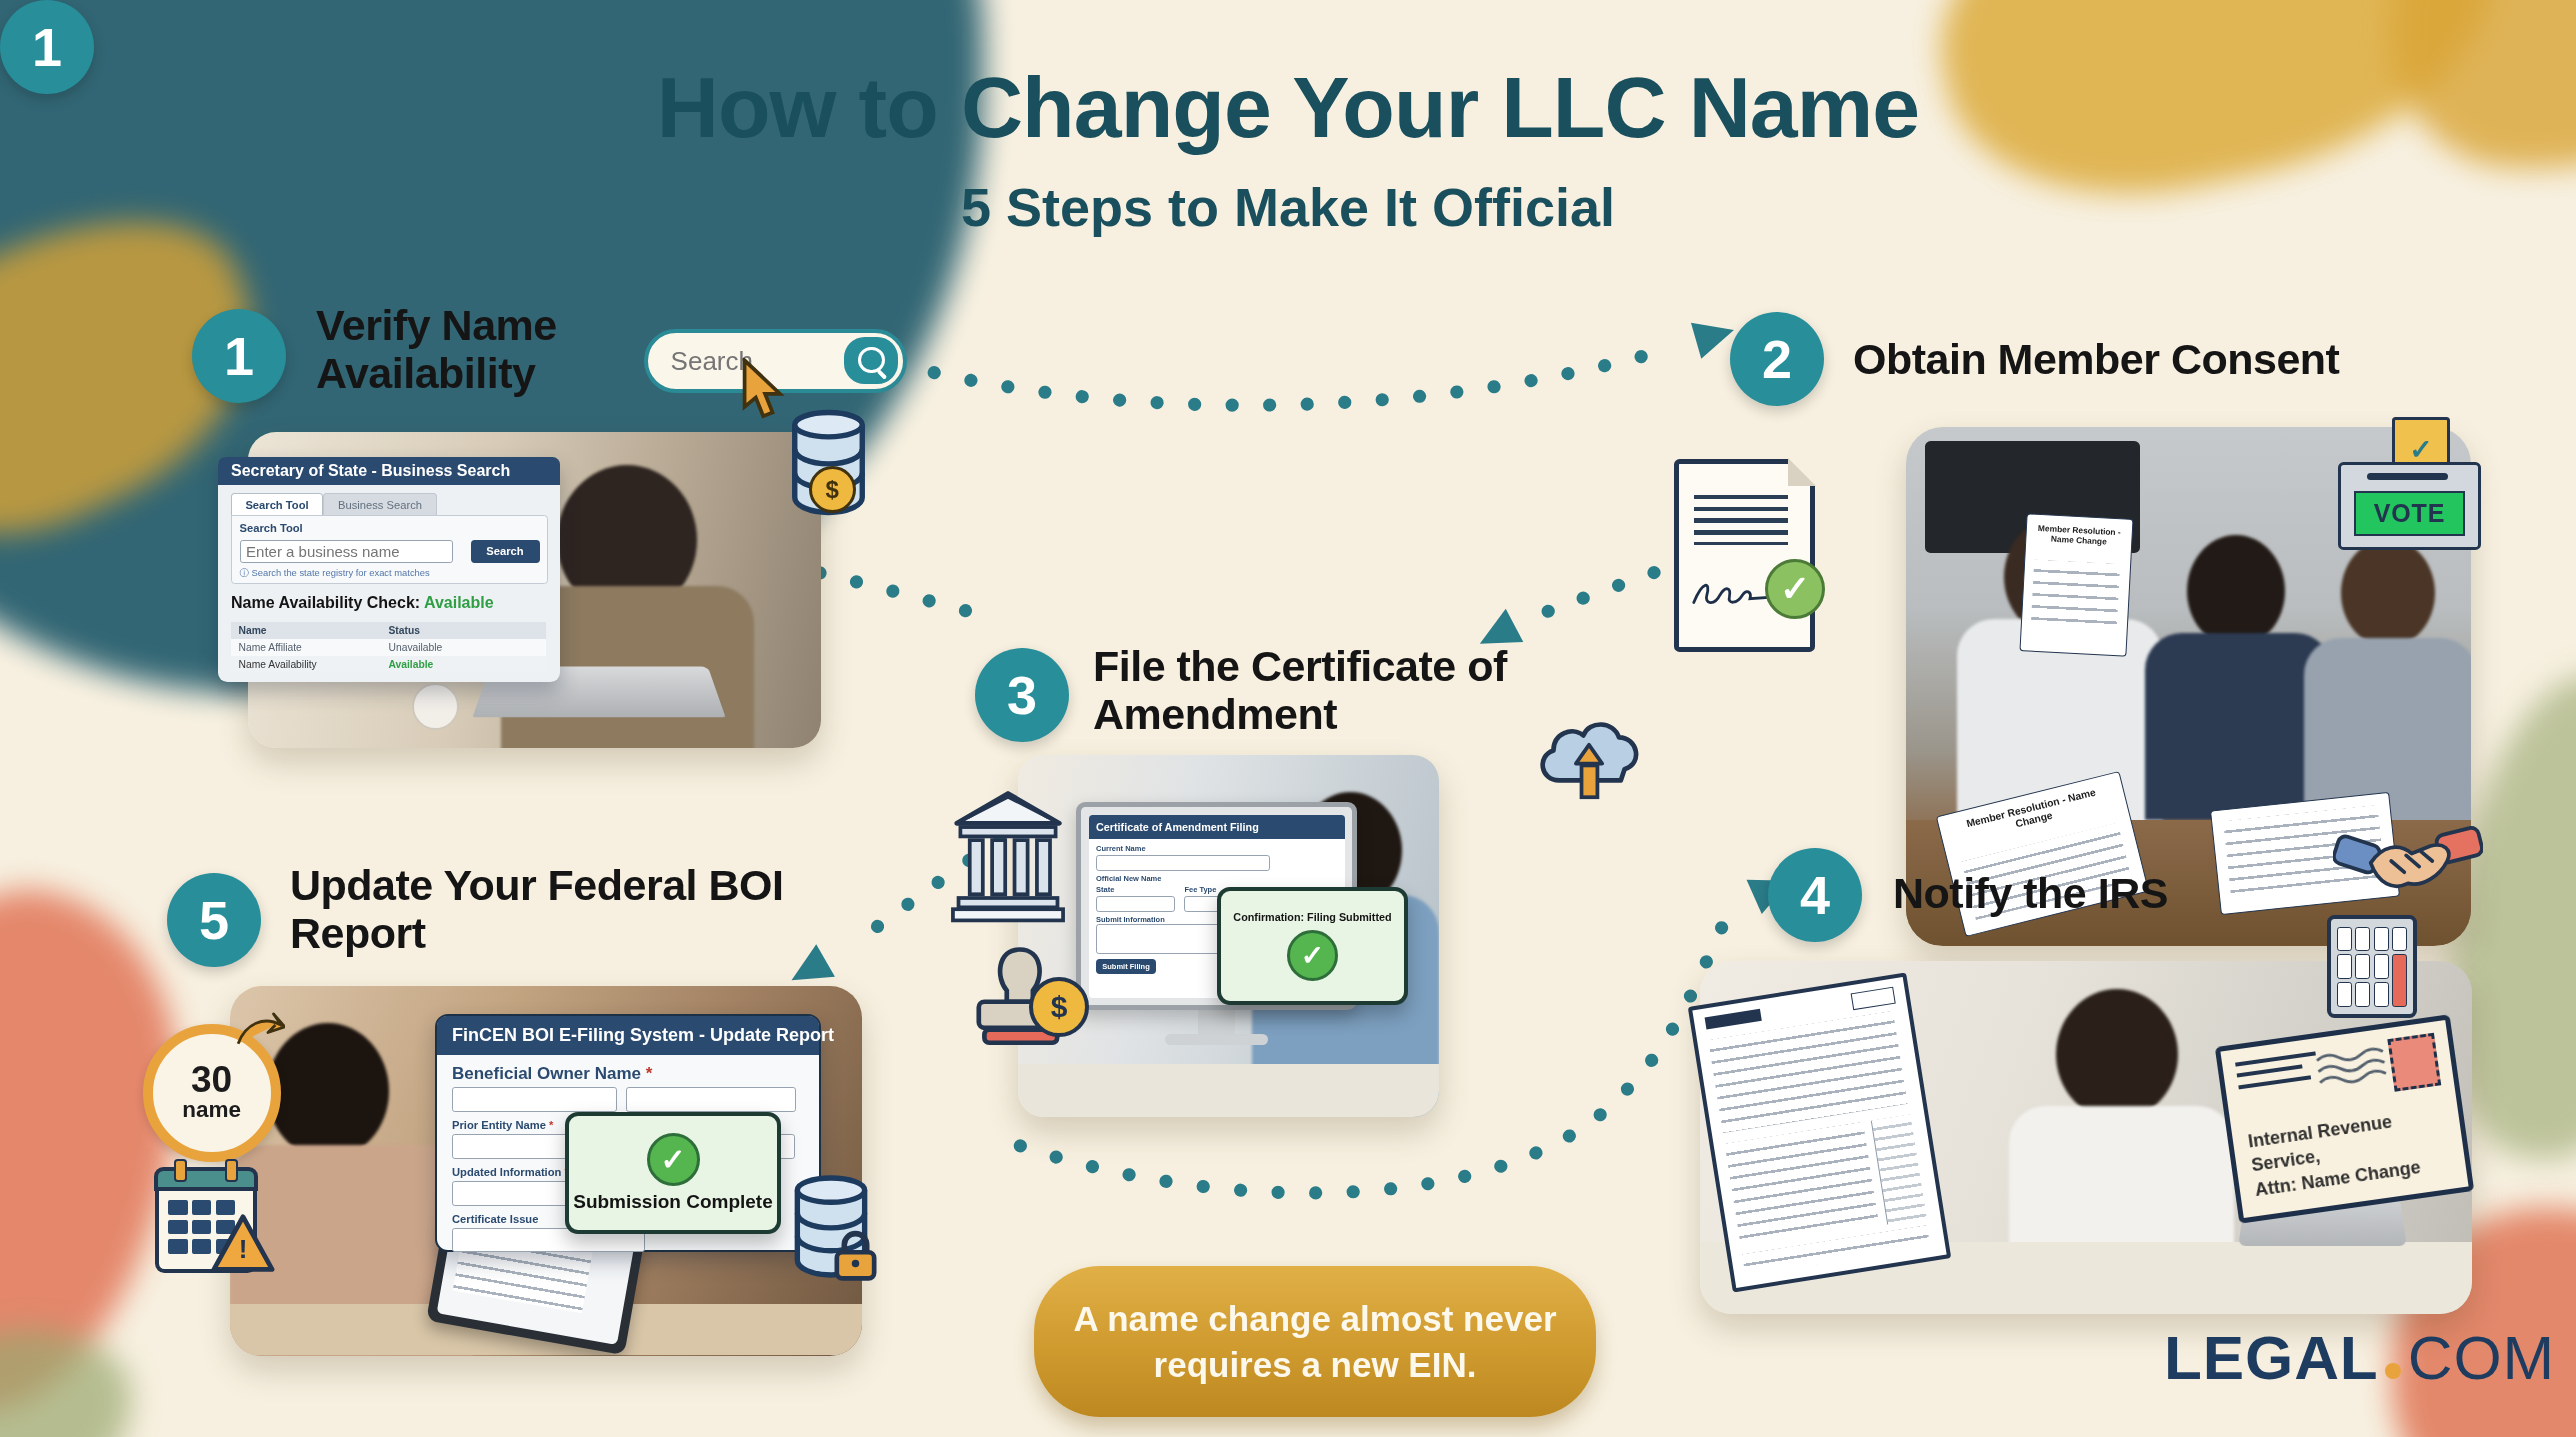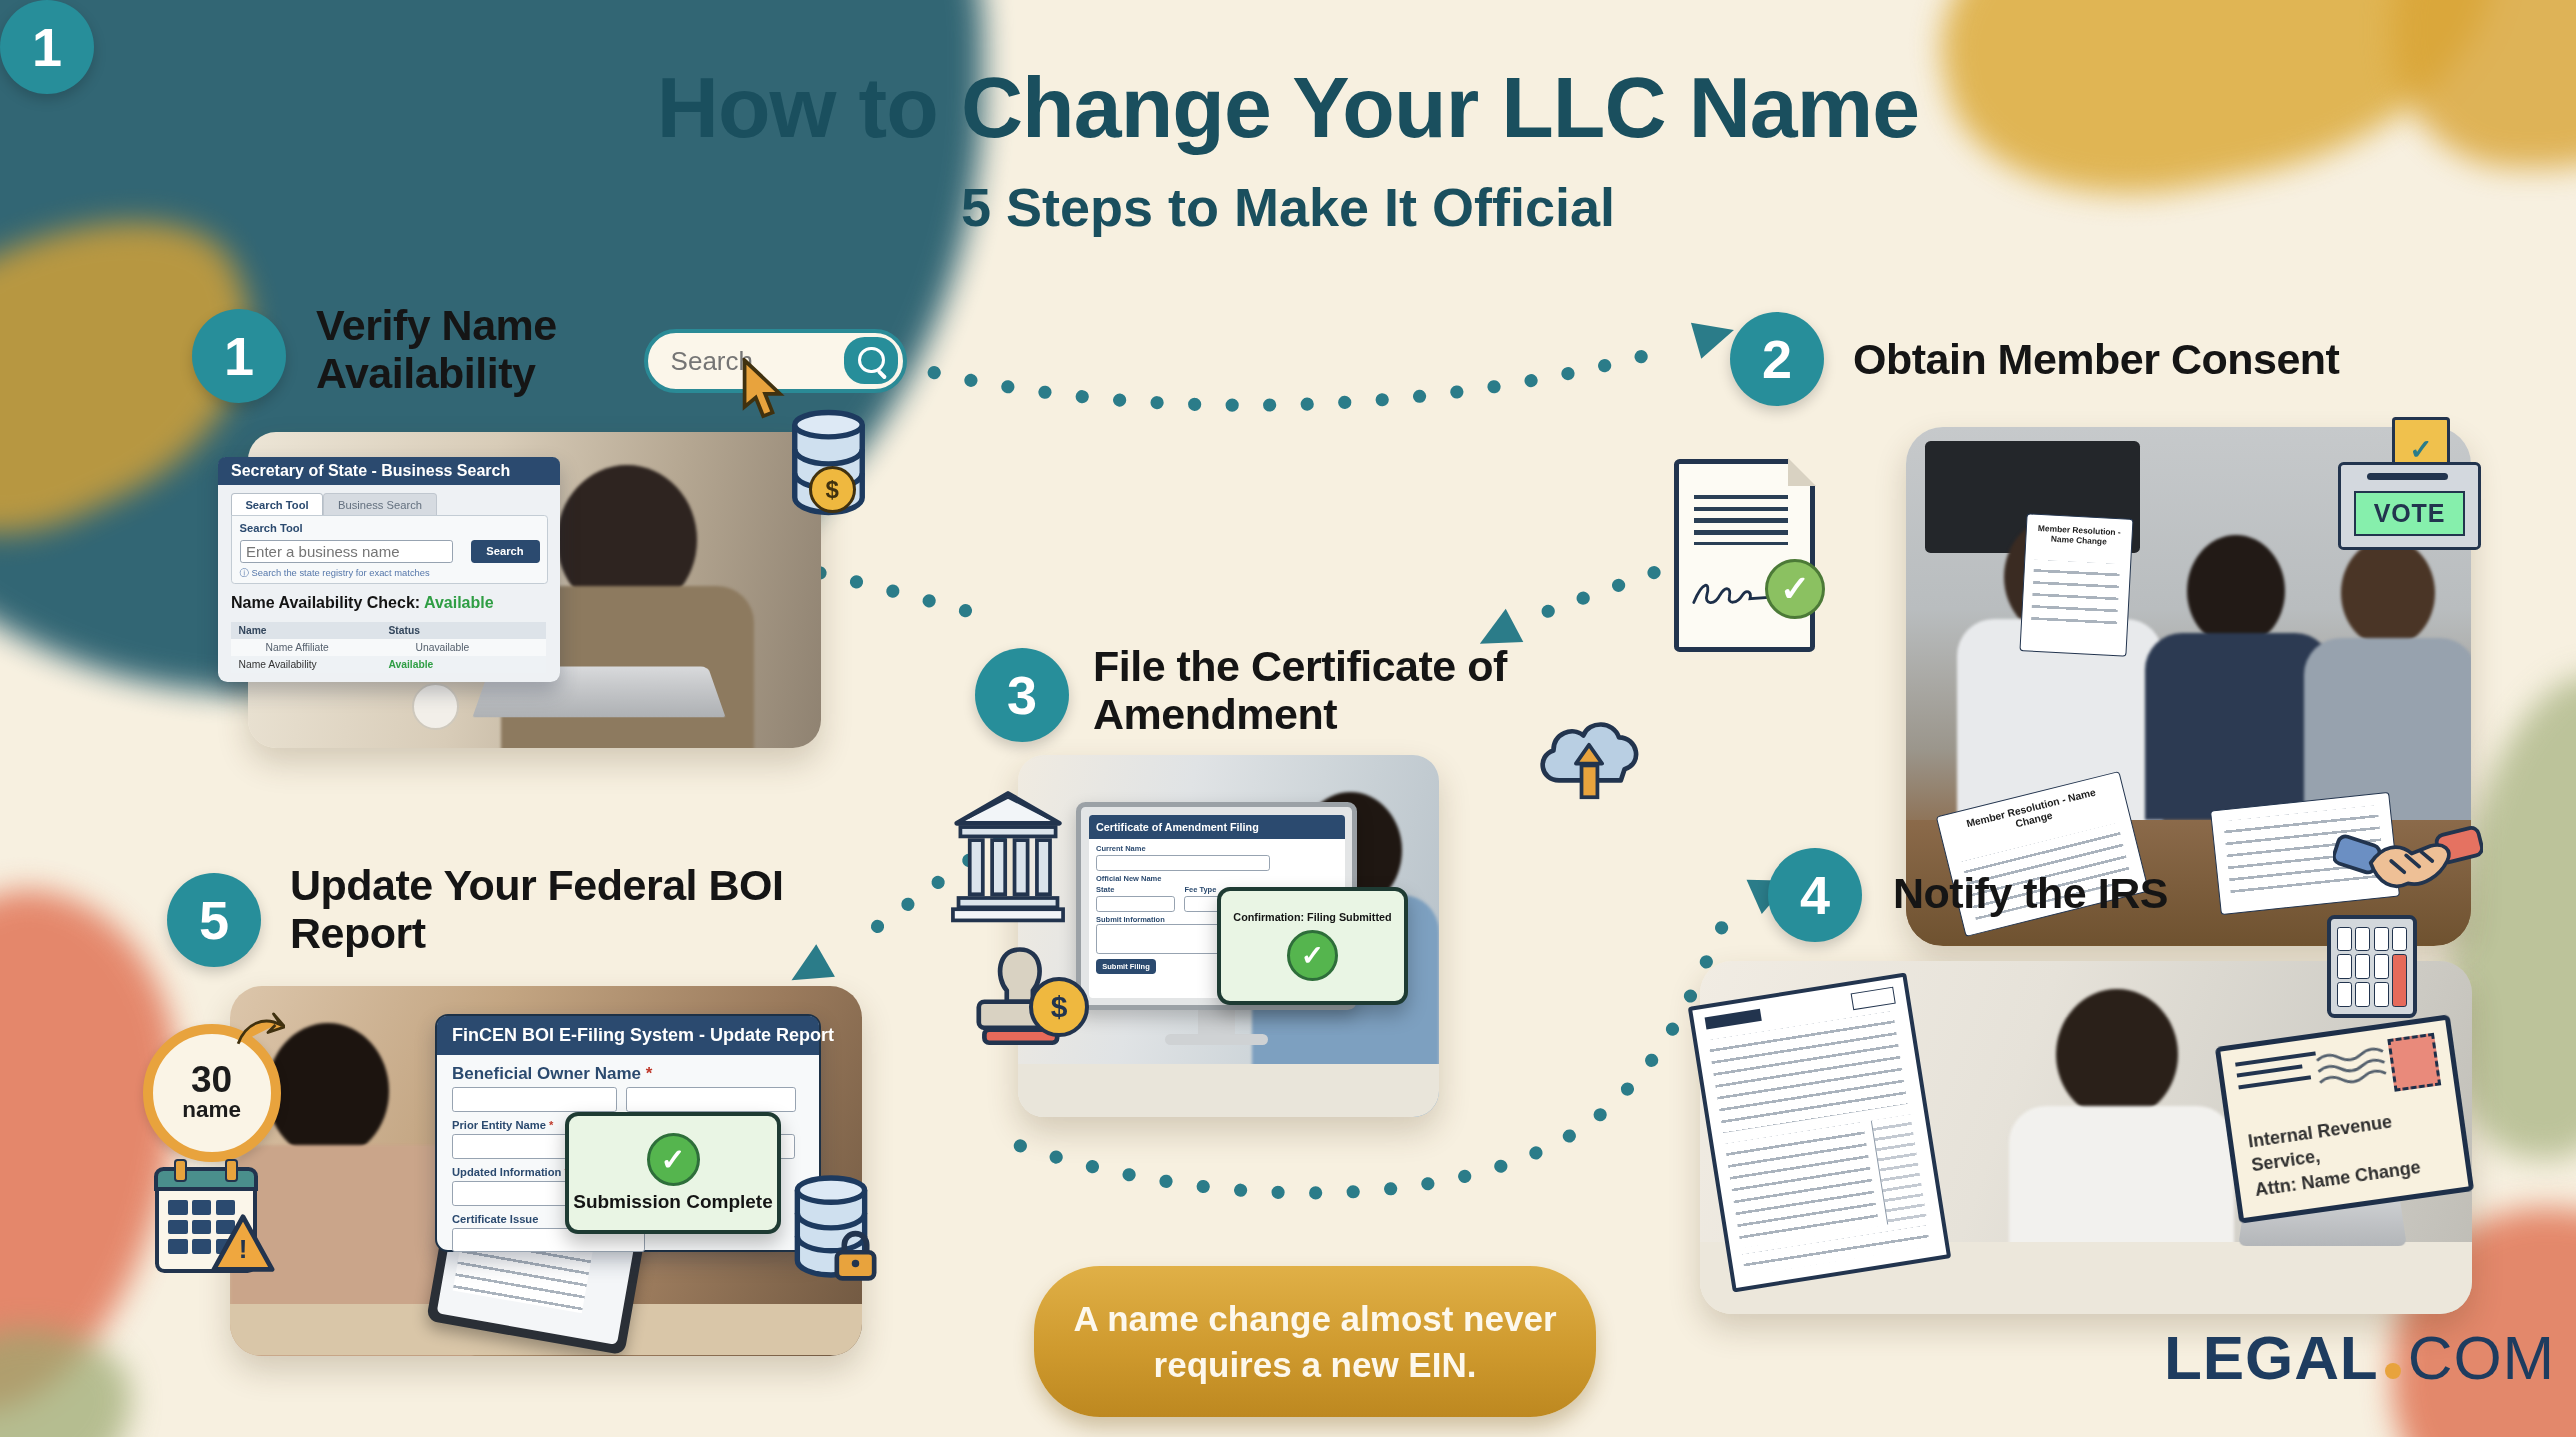--- a/index.html
+++ b/index.html
@@ -139,21 +139,21 @@
     <div class="abs" style="left:13px;top:137px;font-size:16px;font-weight:800;color:#141414;">
       <span>Name Availability Check:</span>
       <span style="color:#2f9e44;">Available</span>
     </div>
     <div class="abs" style="left:13px;top:165px;width:315px;font-size:10.3px;">
       <div style="display:flex;background:#dde3e9;height:17px;align-items:center;font-weight:700;color:#33465c;">
         <span style="width:150px;padding-left:7.5px;">Name</span>
         <span>Status</span>
       </div>
       <div style="display:flex;background:#f7f9fa;height:17px;align-items:center;color:#55606d;">
-        <span style="width:150px;padding-left:7.5px;margin-left:27px;">Name Affiliate</span>
+        <span style="width:150px;padding-left:7.5px;">Name Affiliate</span>
         <span>Unavailable</span>
       </div>
       <div style="display:flex;background:#eef2f5;height:17px;align-items:center;color:#333;">
         <span style="width:150px;padding-left:7.5px;">Name Availability</span>
         <span style="color:#2f9e44;font-weight:700;">Available</span>
       </div>
     </div>
   </div>
 
   <div class="badge" style="left:1730px;top:312px;">
@@ -195,21 +195,21 @@
       <span>✓</span>
     </div>
   </div>
 
   <div class="abs" style="left:2338px;top:417px;width:144px;height:133px;z-index:5;">
     <div style="position:absolute;left:54px;top:0;width:52px;height:58px;background:#f0c14d;border:3.7px solid #22344e;border-radius:3.7px;display:flex;align-items:center;justify-content:center;color:#2b7c89;font-weight:800;font-size:28px;">
       <span>✓</span>
     </div>
     <div style="position:absolute;left:0;top:45px;width:137px;height:82px;background:#d3d8de;border:3.7px solid #22344e;border-radius:5.6px;">
       <div style="position:absolute;left:26px;top:7.5px;width:81px;height:7.5px;background:#22344e;border-radius:3.7px;"></div>
-      <div style="position:absolute;left:13px;top:26px;width:107px;height:41px;background:#86efac;border:2.8px solid #22344e;display:flex;align-items:center;justify-content:center;font-weight:800;font-size:25px;color:#22344e;letter-spacing:0.9px;">
+      <div style="position:absolute;left:13px;top:26px;width:107px;height:41px;background:#22c55e;border:2.8px solid #22344e;display:flex;align-items:center;justify-content:center;font-weight:800;font-size:25px;color:#22344e;letter-spacing:0.9px;">
         <span>VOTE</span>
       </div>
     </div>
   </div>
 
   <svg class="abs" style="left:2333px;top:805px;z-index:5;" width="150" height="112" viewBox="0 0 160 120">
     <rect x="2" y="38" width="46" height="30" rx="8" fill="#6b8fc3" stroke="#22344e" stroke-width="4" transform="rotate(18 25 53)"></rect>
     <rect x="112" y="28" width="46" height="30" rx="8" fill="#e57261" stroke="#22344e" stroke-width="4" transform="rotate(-14 135 43)"></rect>
     <path d="M40 62 C 52 44 70 40 84 52 L 104 44 C 118 40 128 48 122 60 C 114 76 96 88 80 84 C 64 92 48 84 40 62 Z" fill="#eec096" stroke="#22344e" stroke-width="4" stroke-linejoin="round"></path>
     <path d="M62 60 l14 12 M78 54 l14 12 M94 50 l12 10" stroke="#22344e" stroke-width="4" fill="none" stroke-linecap="round"></path>

